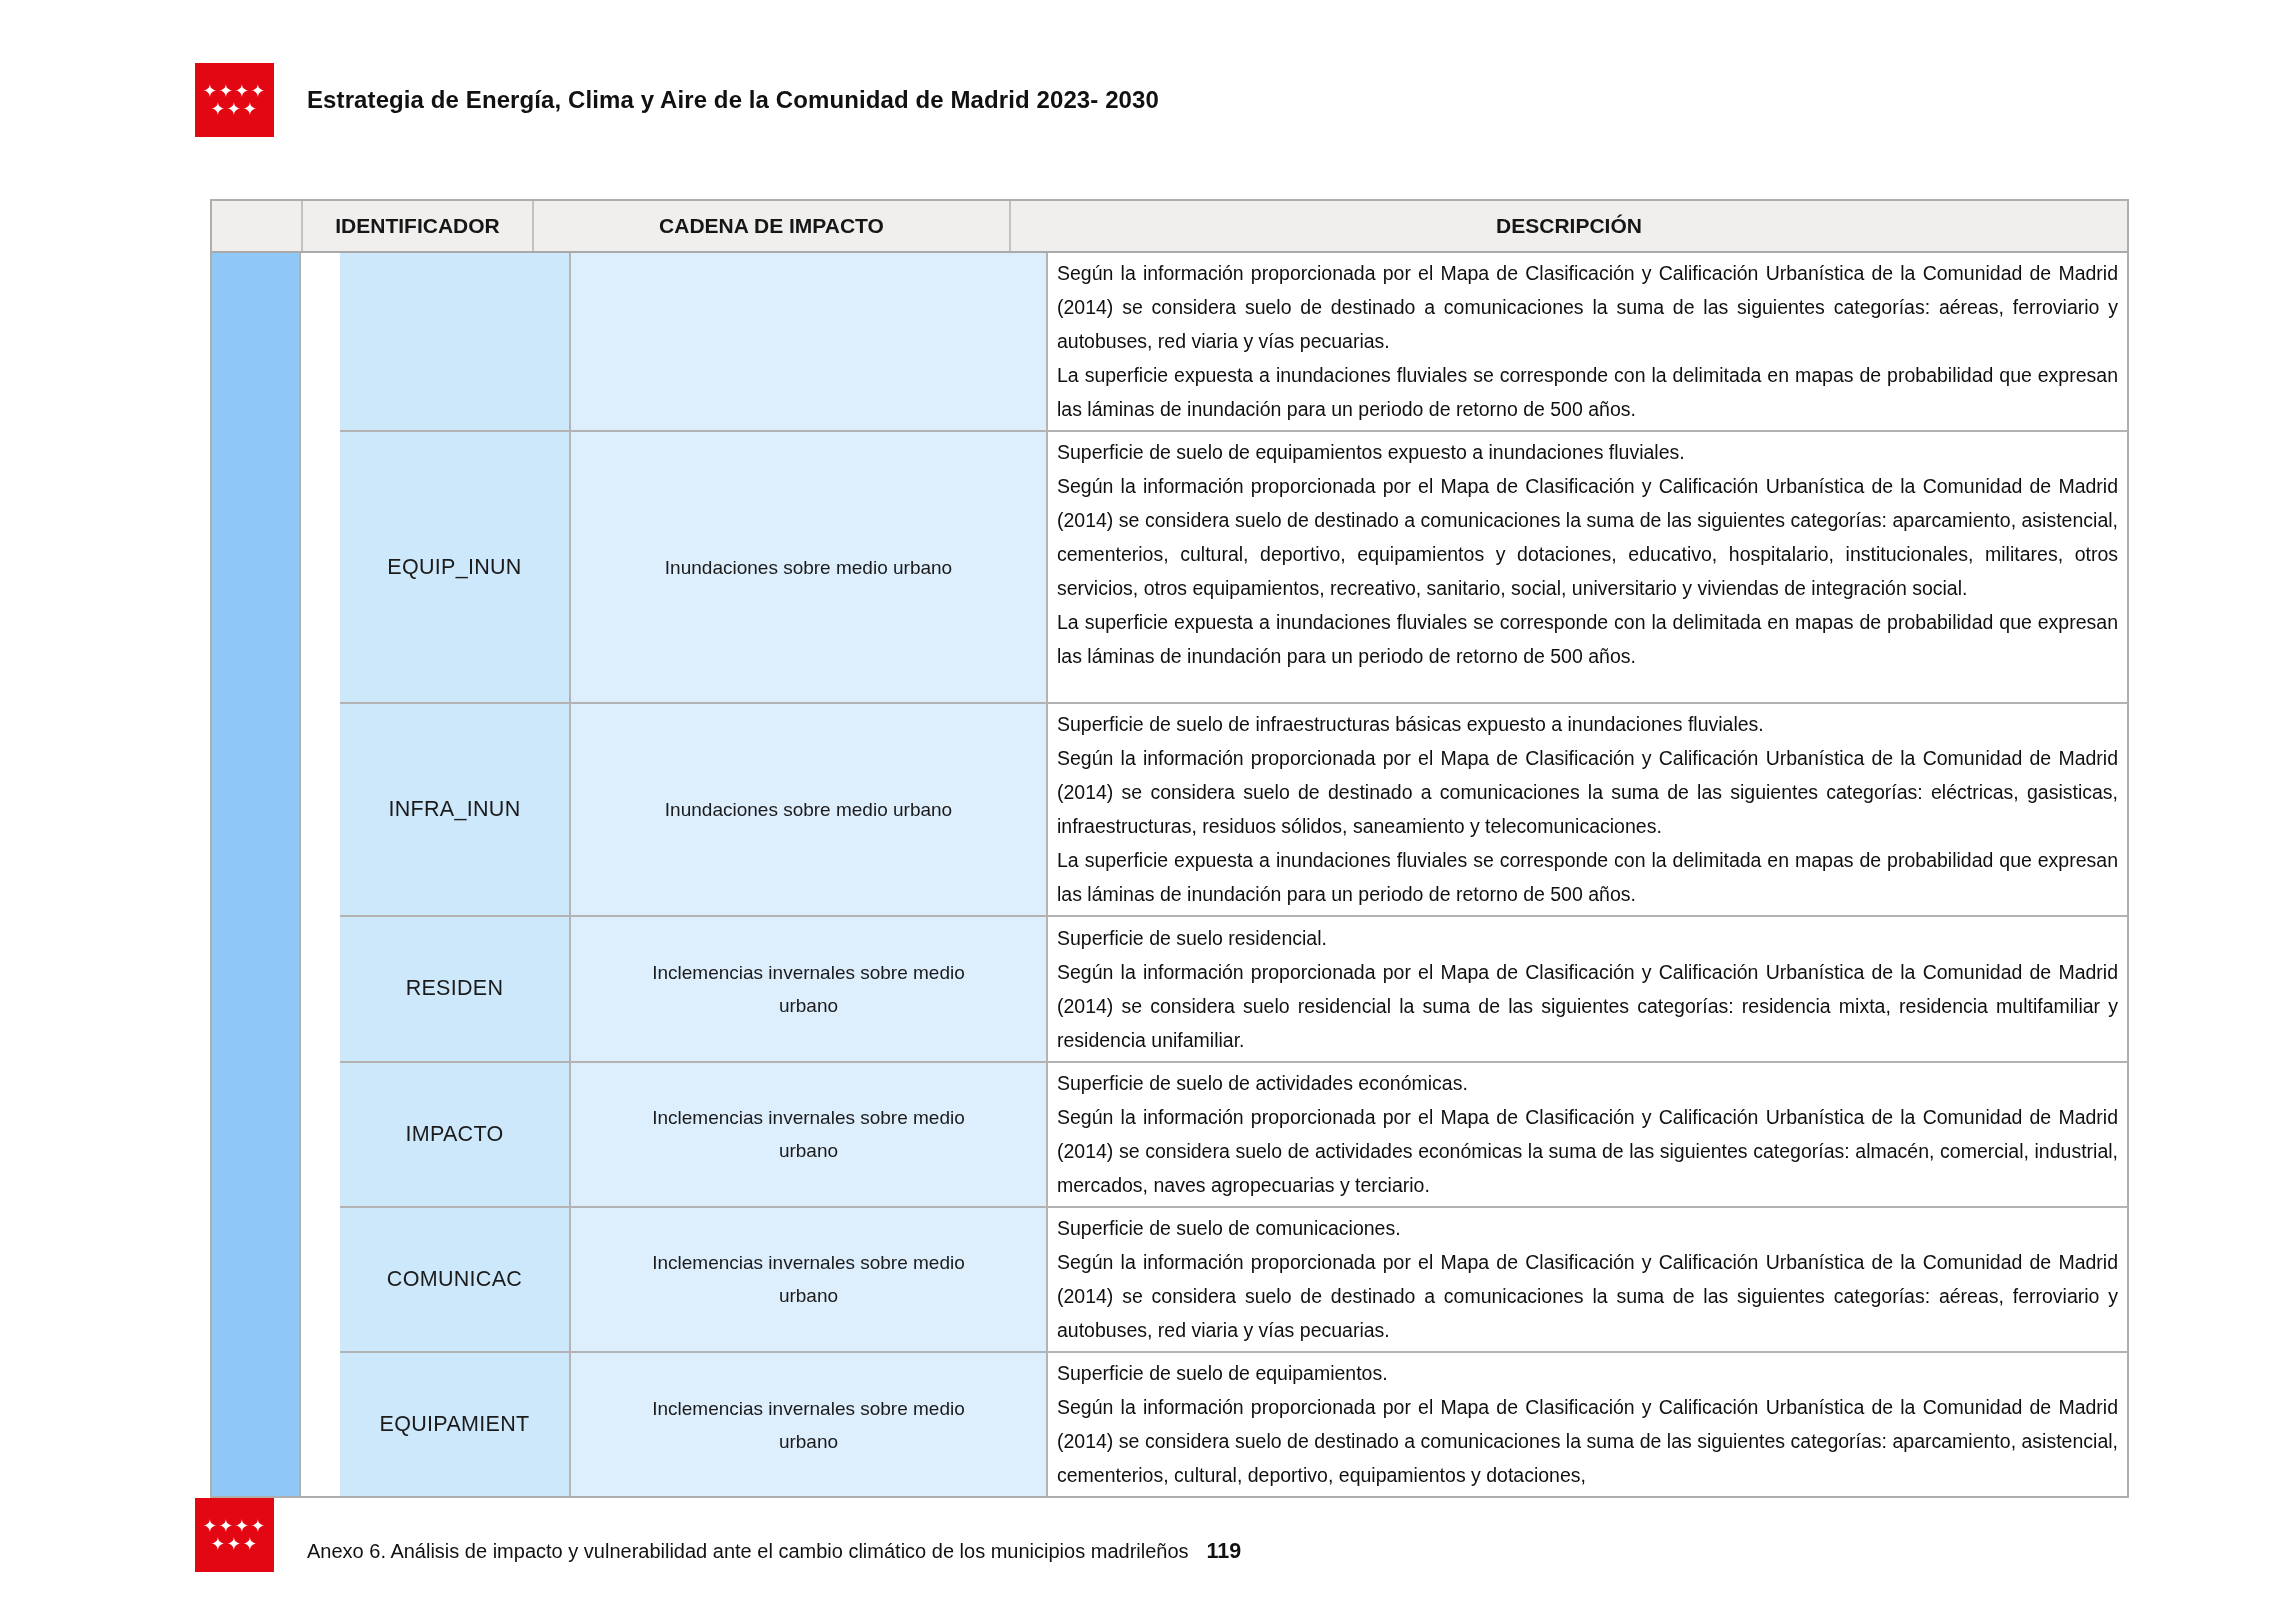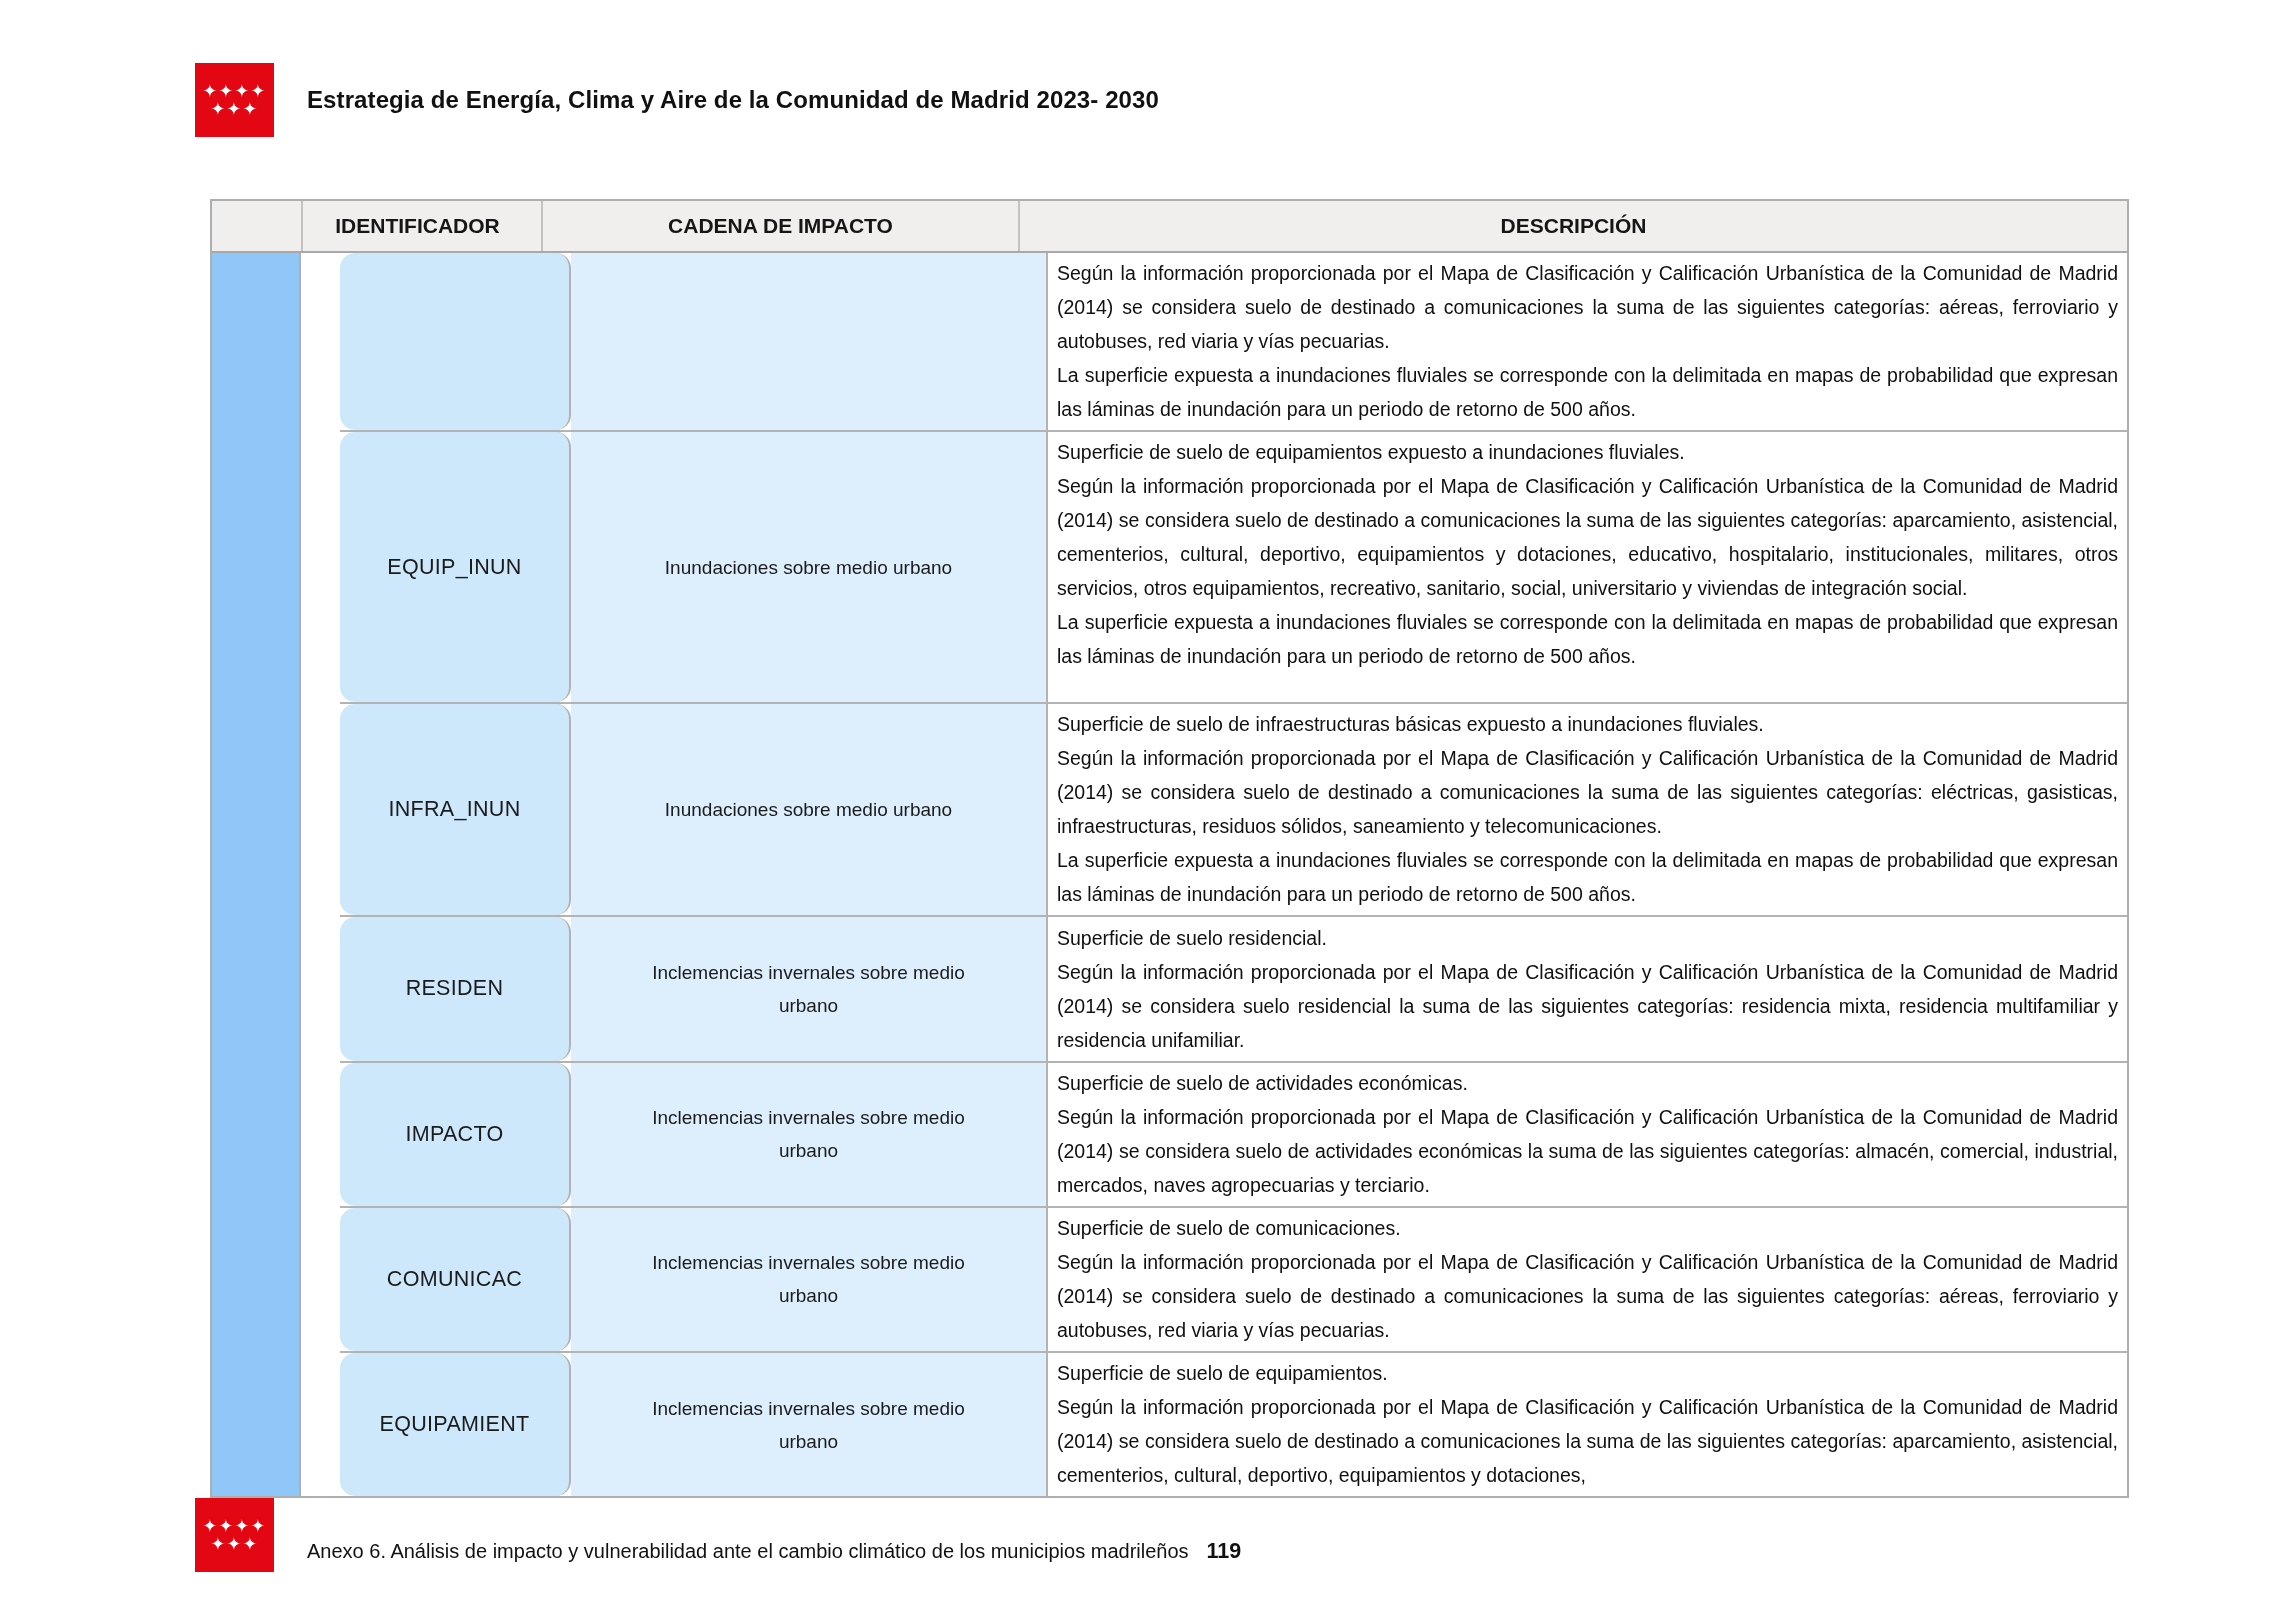--- a/index.html
+++ b/index.html
@@ -67,21 +67,21 @@
   }
   .th {
     display: flex; align-items: center; justify-content: center;
     font-size: 21px; font-weight: bold;
     color: #161616;
     box-sizing: border-box;
   }
   .th + .th { border-left: 2px solid #c2c2c2; }
   .col-band   { width: 89px;  flex: 0 0 auto; }
   .col-id     { width: 231px;  flex: 0 0 auto; }
-  .col-cadena { width: 477px;  flex: 0 0 auto; margin-left: 9px; }
+  .col-cadena { width: 477px;  flex: 0 0 auto; }
   .col-desc   { flex: 1 1 auto; }
 
   .tbody { display: flex; align-items: stretch; gap: 39px; }
   .band-cell {
     width: 89px; flex: 0 0 auto;
     background: #8fc7f8;
     border-right: 2px solid #b0b0b0;
     box-sizing: border-box;
   }
   .rows-col { flex: 1 1 auto; display: flex; flex-direction: column; }
@@ -98,21 +98,20 @@
 
   .cell { box-sizing: border-box; }
   .id-cell {
     width: 231px; flex: 0 0 auto;
     background: #cde7fb;
     border-right: 2px solid #b3b3b3;
     display: flex; align-items: center; justify-content: center;
     font-size: 21.5px; color: #1b1b1b;
     letter-spacing: 0.3px;
     text-align: center;
-    border-radius: 15px;
   }
   .cadena-cell {
     width: 477px; flex: 0 0 auto;
     background: #ddeefd;
     border-right: 2px solid #b3b3b3;
     display: flex; align-items: center; justify-content: center;
     font-size: 19px; color: #1b1b1b;
     text-align: center;
     white-space: pre-line;
     line-height: 33px;

